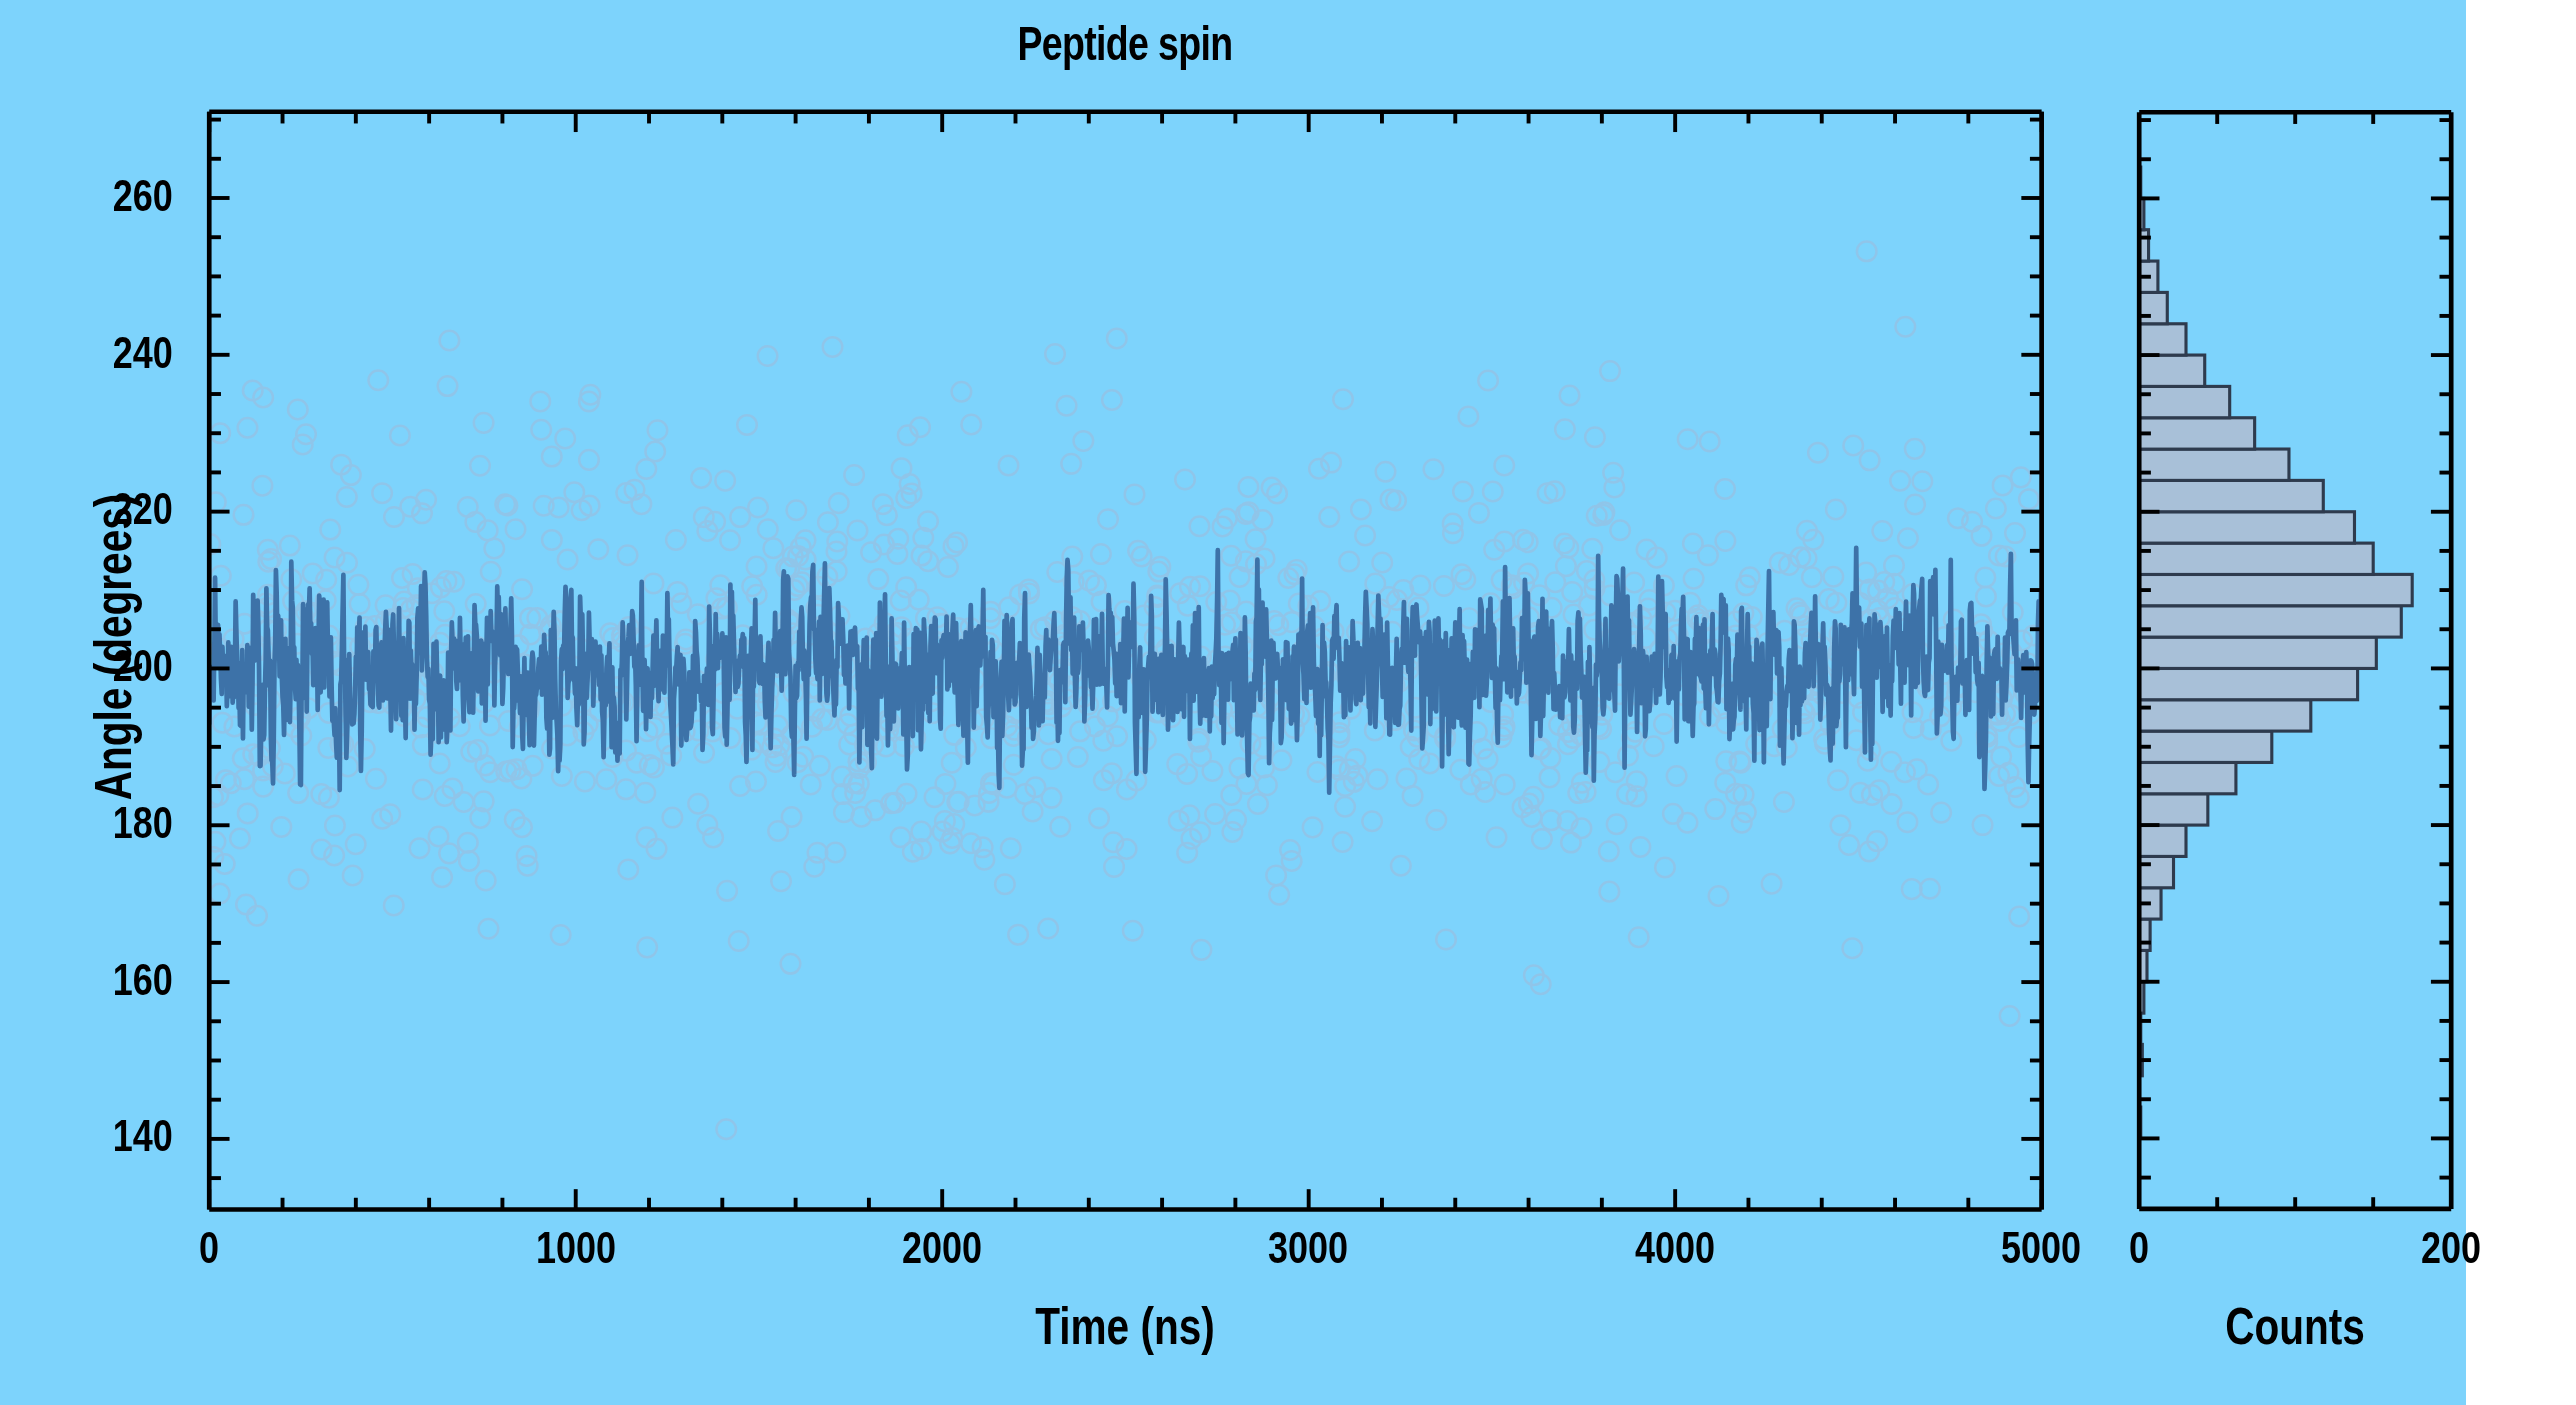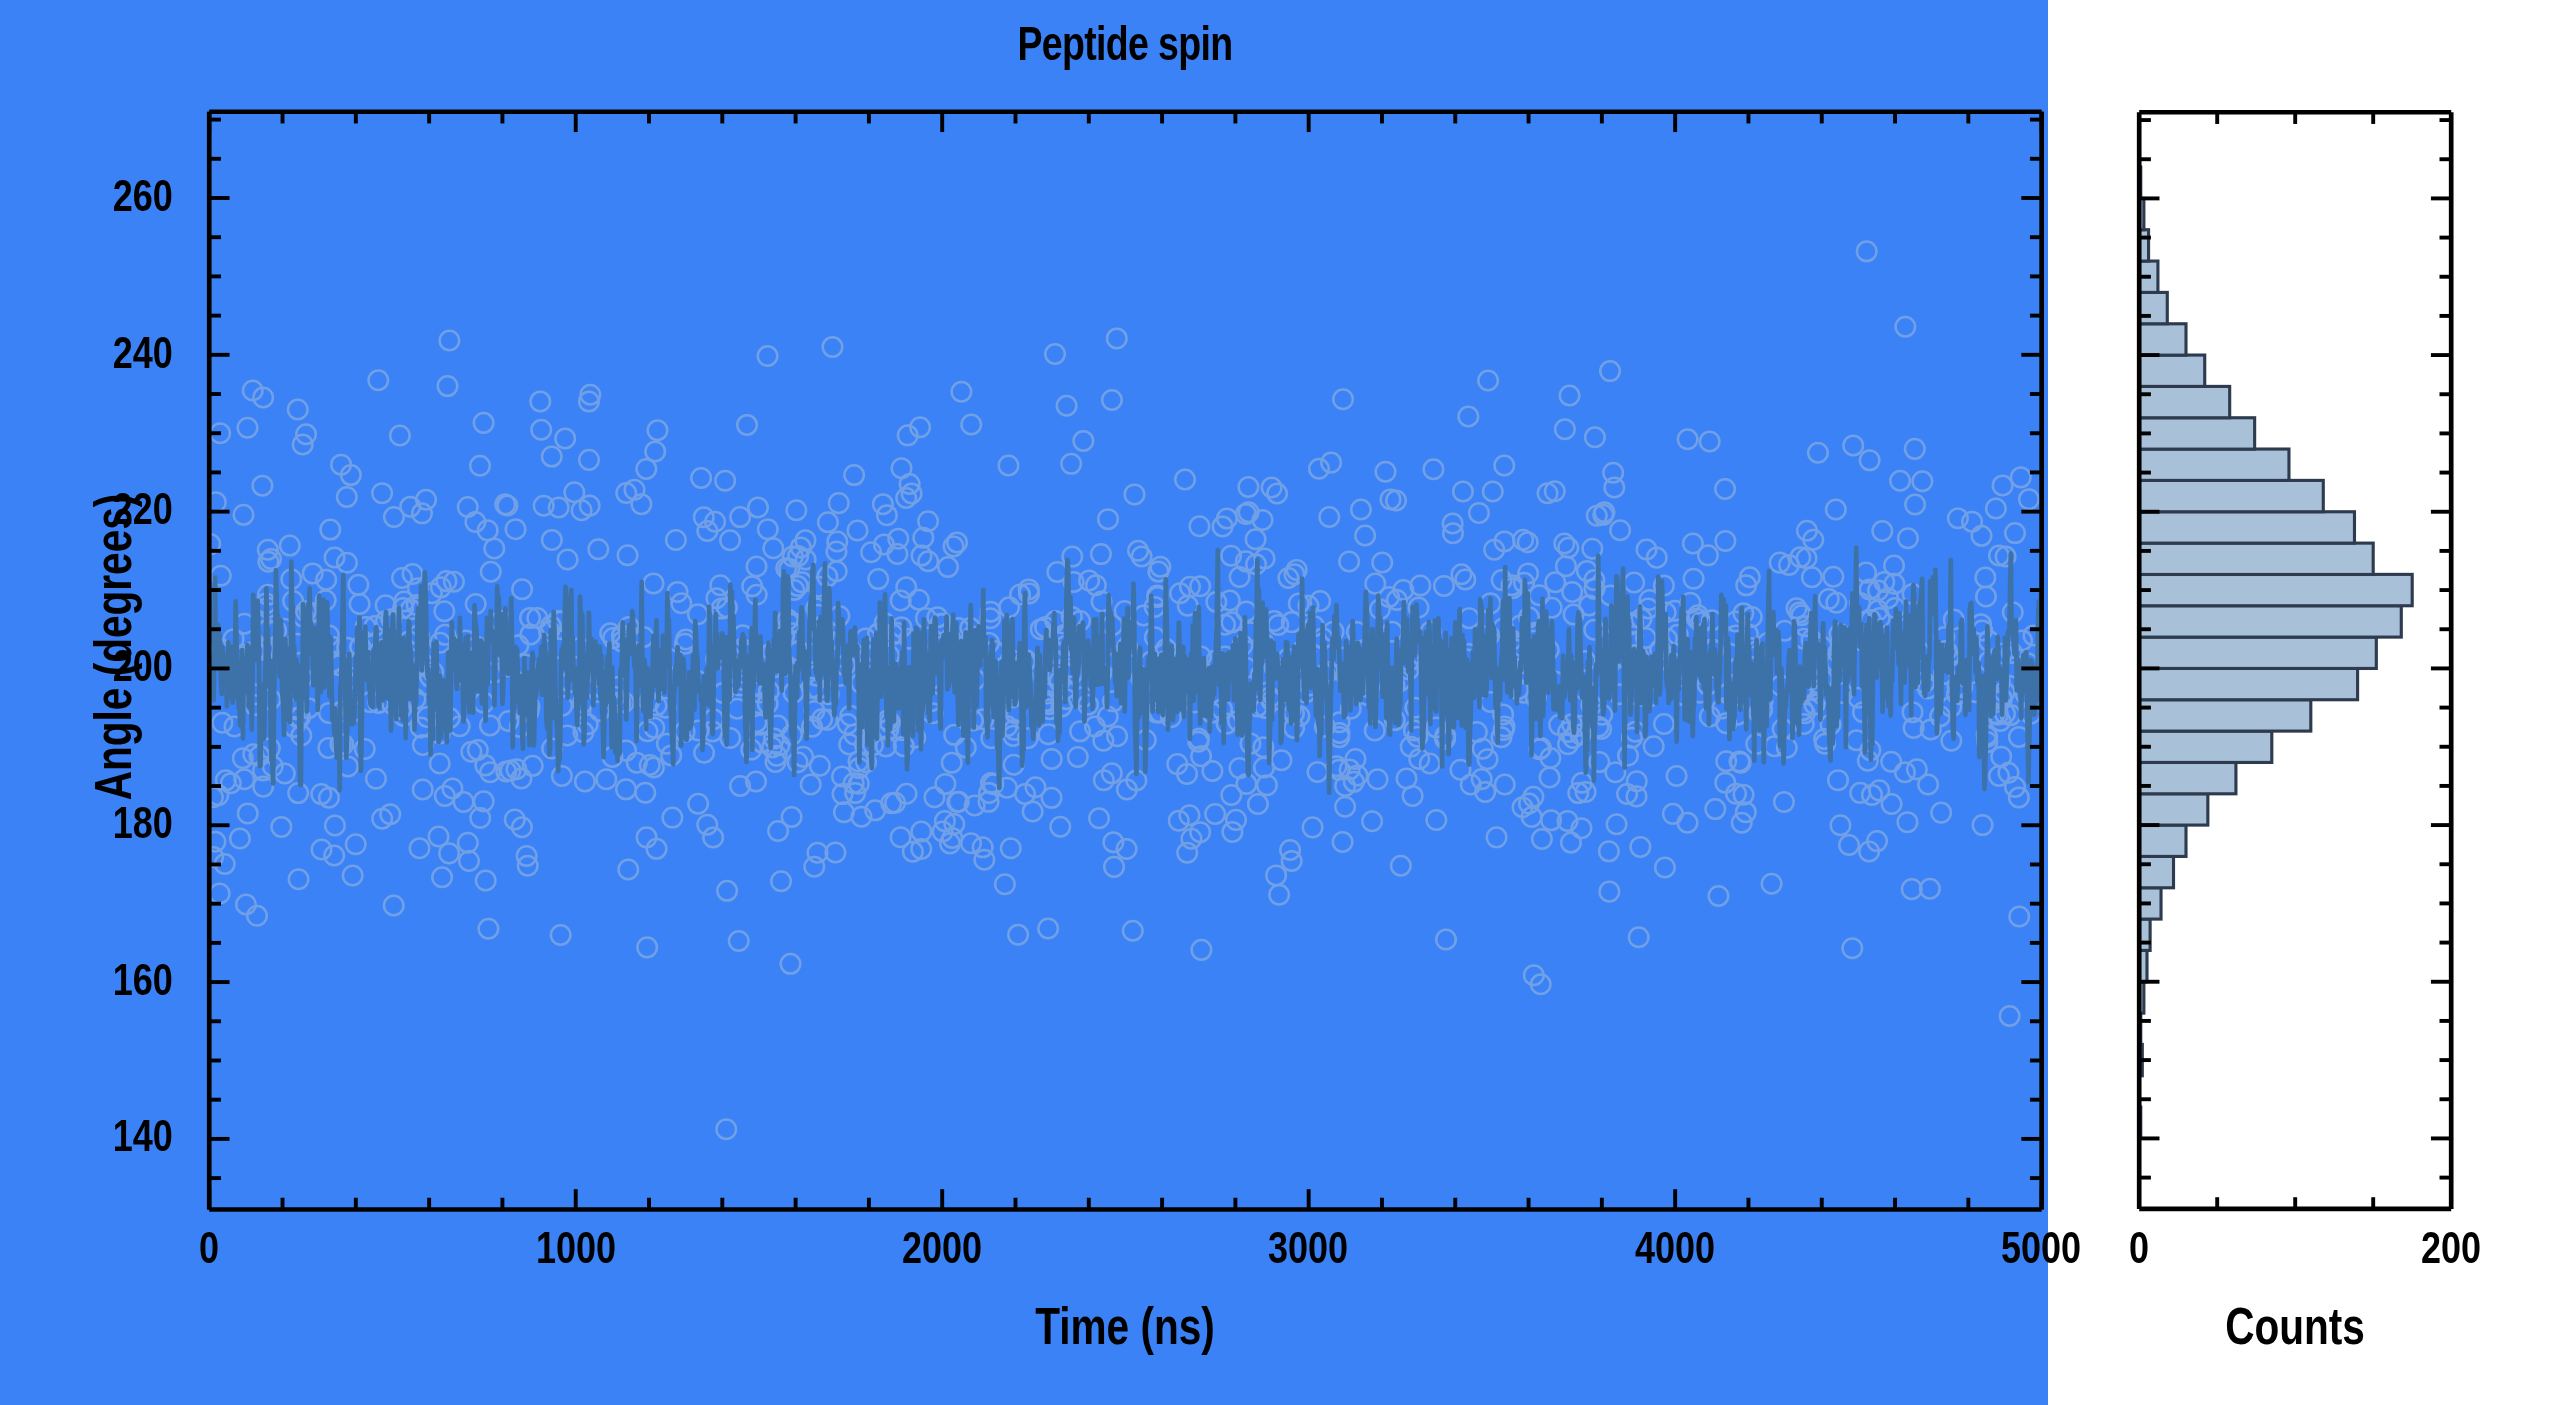--- a/index.html
+++ b/index.html
@@ -8,23 +8,23 @@
     background: #ffffff;
   }
   body {
     width: 2576px;
     height: 1405px;
     font-family: "Liberation Sans", sans-serif;
     overflow: hidden;
   }
   #figure {
     position: relative;
-    width: 2048px;
+    width: 2466px;
     height: 1405px;
-    background: #3b82f6;
+    background: #7dd3fc;
   }
   .plot-title {
     position: absolute;
     left: 209px;
     top: 15.6px;
     width: 1832px;
     text-align: center;
     font-family: "Liberation Sans Narrow", "Liberation Sans", sans-serif;
     font-weight: bold;
     font-size: 48px;

